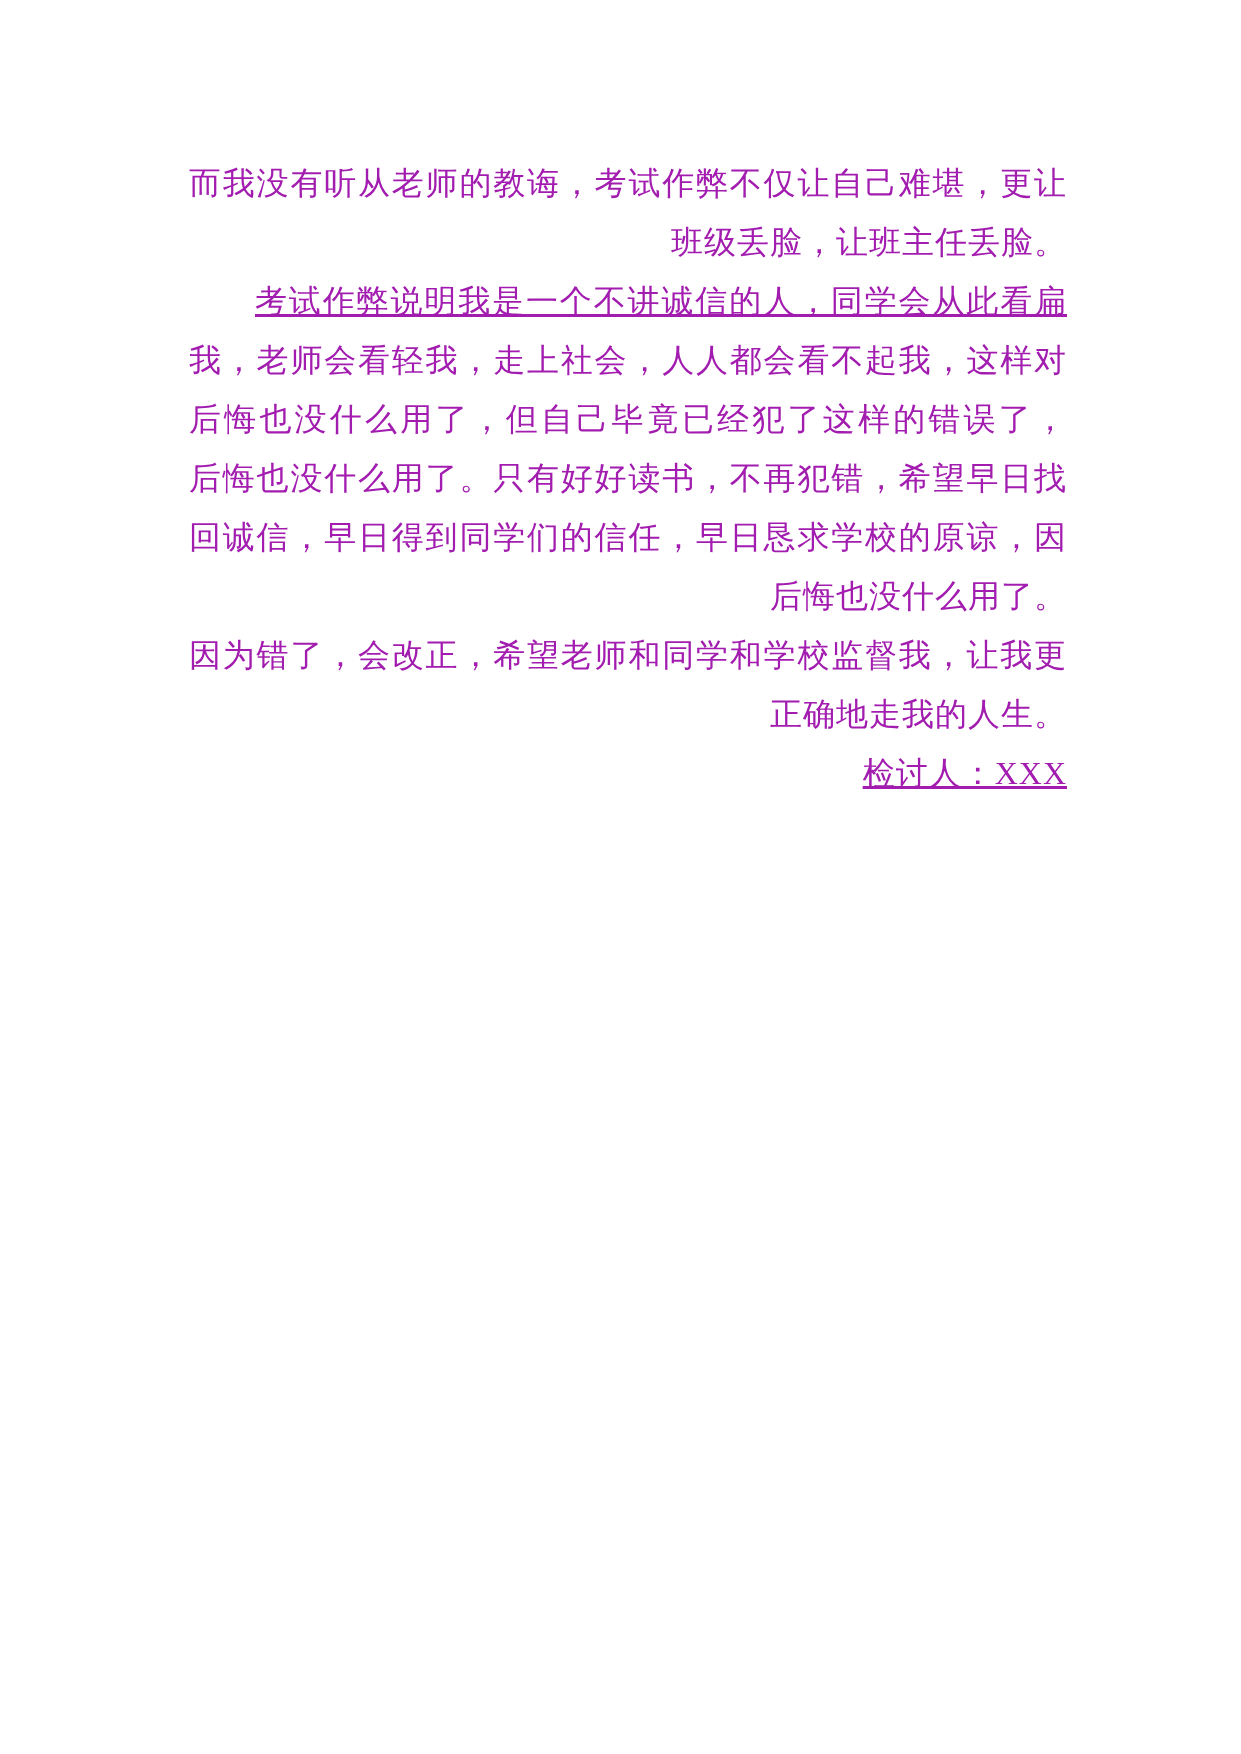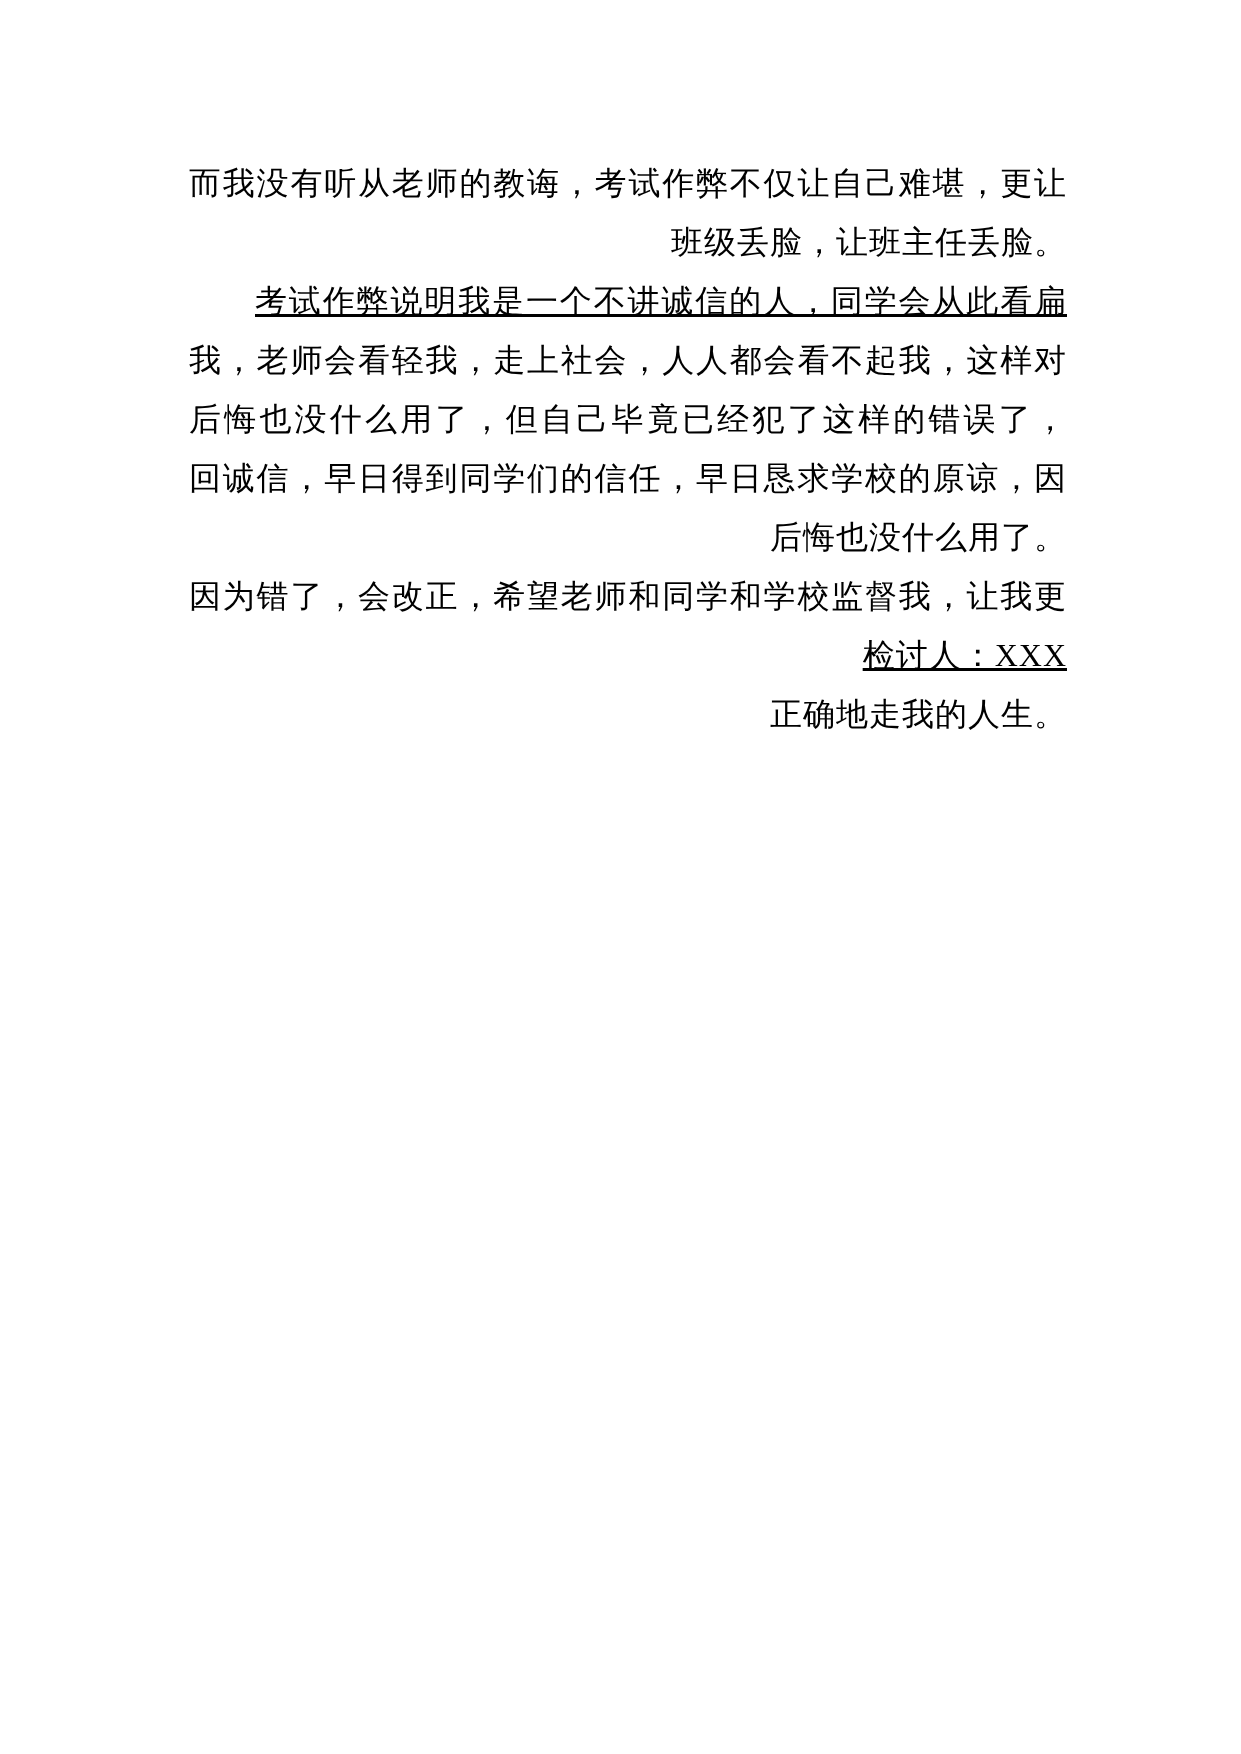--- a/index.html
+++ b/index.html
@@ -19,21 +19,21 @@
     top: 0;
     width: 1241px;
     height: 1754px;
     background: #ffffff;
   }
   .textblock {
     position: absolute;
     left: 189px;
     top: 154px;
     width: 878px;
-    color: #000000;
+    color: #a21caf;
     font-size: 32px;
     line-height: 59px;
     font-weight: 400;
   }
   .line {
     letter-spacing: 1px;
     white-space: nowrap;
     text-align: right;
   }
   
@@ -51,19 +51,20 @@
 </head>
 <body>
 
 <div class="page">
   <div class="textblock">
     <div class="line fill">而我没有听从老师的教诲，考试作弊不仅让自己难堪，更让</div>
     <div class="line">班级丢脸，让班主任丢脸。</div>
     <div class="line fill indent">考试作弊说明我是一个不讲诚信的人，同学会从此看扁</div>
     <div class="line fill">我，老师会看轻我，走上社会，人人都会看不起我，这样对</div>
     <div class="line fill">后悔也没什么用了，但自己毕竟已经犯了这样的错误了，</div>
+    <div class="line fill">后悔也没什么用了。只有好好读书，不再犯错，希望早日找</div>
     <div class="line fill">回诚信，早日得到同学们的信任，早日恳求学校的原谅，因</div>
     <div class="line">后悔也没什么用了。</div>
     <div class="line fill">因为错了，会改正，希望老师和同学和学校监督我，让我更</div>
+    <div class="line">正确地走我的人生。</div>
     <div class="line indent">检讨人：XXX</div>
-    <div class="line">正确地走我的人生。</div>
   </div>
 </div>
 
 </body></html>

